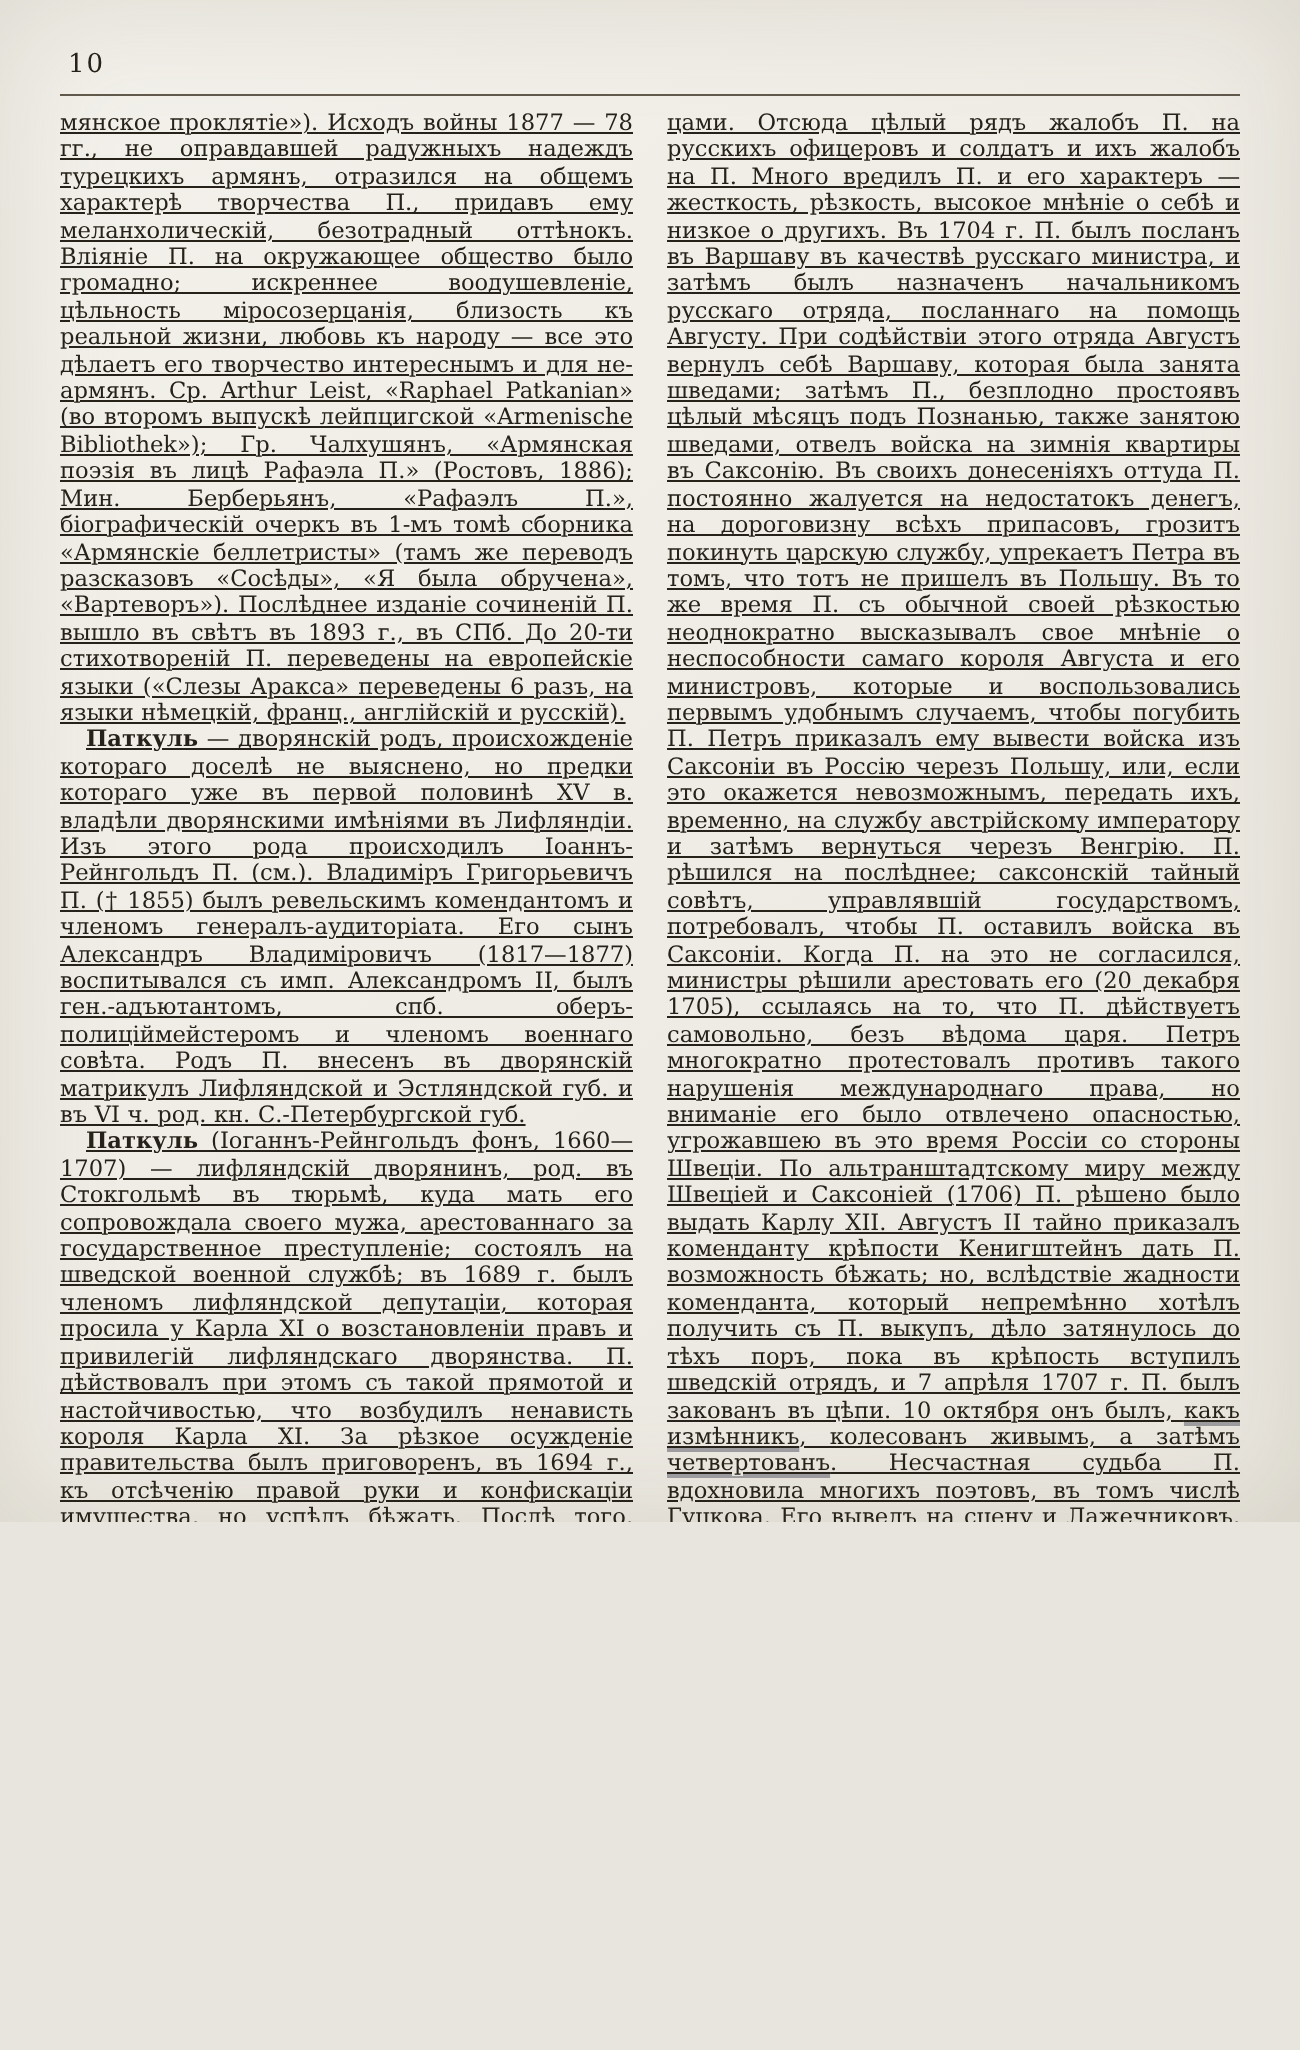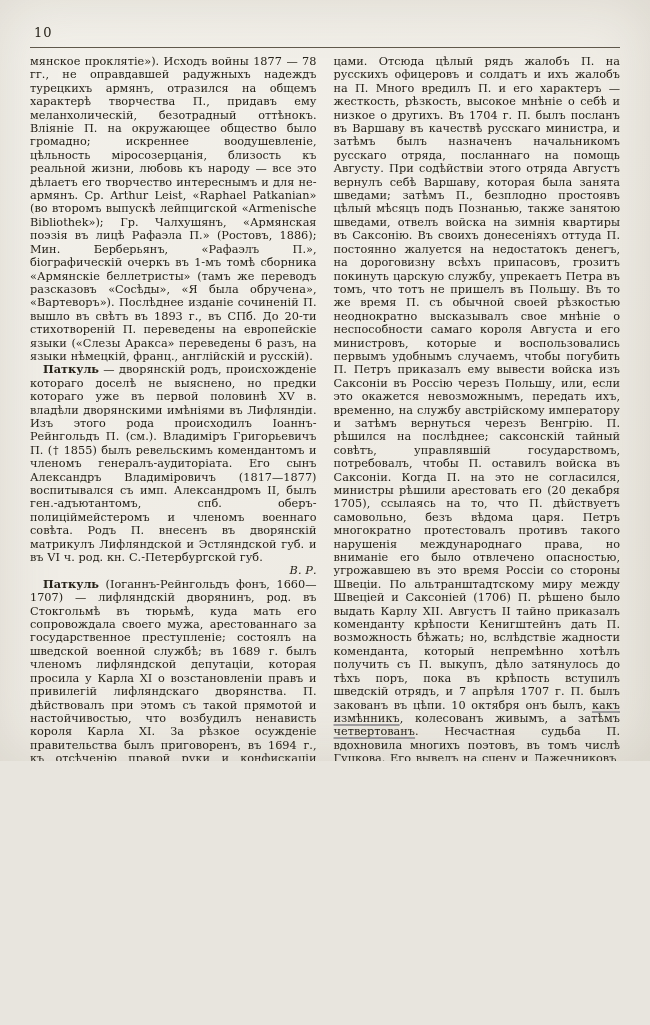--- a/index.html
+++ b/index.html
@@ -8,20 +8,21 @@
     font-family:"DejaVu Serif","Liberation Serif",serif;
   }
   .page{
     position:relative;
     width:650px;height:761px;
     box-sizing:border-box;
     overflow:hidden;
     background:linear-gradient(135deg,#f3f1eb 0%,#efece5 55%,#eae7df 100%);
     color:#262219;
     box-shadow:inset 0 0 60px rgba(120,110,90,.18);
+    text-decoration:underline;
   }
   .header{
     position:relative;
     margin:24px 30px 0 30px;
     height:18px;
   }
   .pagenum{
     position:absolute;left:4px;top:1px;
     font-size:13px;letter-spacing:1px;
   }
@@ -78,21 +79,20 @@
 
 <div class="page">
   <div class="header">
     <span class="pagenum">10</span>
   </div>
   <hr class="header-rule">
   <div class="columns">
     <div class="col" id="col-left">
         <p class="para"><span class="run">мянское проклятіе»). Исходъ войны 1877 — 78 гг., не оправдавшей радужныхъ надеждъ турецкихъ армянъ, отразился на общемъ характерѣ творчества П., придавъ ему меланхолическій, безотрадный оттѣнокъ. Вліяніе П. на окружающее общество было громадно; искреннее воодушевленіе, цѣльность міросозерцанія, близость къ реальной жизни, любовь къ народу — все это дѣлаетъ его творчество интереснымъ и для не-армянъ. Ср. Arthur Leist, «Raphael Patkanian» (во второмъ выпускѣ лейпцигской «Armenische Bibliothek»); Гр. Чалхушянъ, «Армянская поэзія въ лицѣ Рафаэла П.» (Ростовъ, 1886); Мин. Берберьянъ, «Рафаэлъ П.», біографическій очеркъ въ 1-мъ томѣ сборника «Армянскіе беллетристы» (тамъ же переводъ разсказовъ «Сосѣды», «Я была обручена», «Вартеворъ»). Послѣднее изданіе сочиненій П. вышло въ свѣтъ въ 1893 г., въ СПб. До 20-ти стихотвореній П. переведены на европейскіе языки («Слезы Аракса» переведены 6 разъ, на языки нѣмецкій, франц., англійскій и русскій).</span></p>
         <p class="para indent"><span class="run bold">Паткуль</span><span class="run"> — дворянскій родъ, происхожденіе котораго доселѣ не выяснено, но предки котораго уже въ первой половинѣ XV в. владѣли дворянскими имѣніями въ Лифляндіи. Изъ этого рода происходилъ Іоаннъ-Рейнгольдъ П. (см.). Владиміръ Григорьевичъ П. († 1855) былъ ревельскимъ комендантомъ и членомъ генералъ-аудиторіата. Его сынъ Александръ Владиміровичъ (1817—1877) воспитывался съ имп. Александромъ II, былъ ген.-адъютантомъ, спб. оберъ-полиціймейстеромъ и членомъ военнаго совѣта. Родъ П. внесенъ въ дворянскій матрикулъ Лифляндской и Эстляндской губ. и въ VI ч. род. кн. С.-Петербургской губ.</span></p>
-        <div class="sig">В. Р.</div>
         <p class="para indent"><span class="run bold">Паткуль</span><span class="run"> (Іоганнъ-Рейнгольдъ фонъ, 1660—1707) — лифляндскій дворянинъ, род. въ Стокгольмѣ въ тюрьмѣ, куда мать его сопровождала своего мужа, арестованнаго за государственное преступленіе; состоялъ на шведской военной службѣ; въ 1689 г. былъ членомъ лифляндской депутаціи, которая просила у Карла XI о возстановленіи правъ и привилегій лифляндскаго дворянства. П. дѣйствовалъ при этомъ съ такой прямотой и настойчивостью, что возбудилъ ненависть короля Карла XI. За рѣзкое осужденіе правительства былъ приговоренъ, въ 1694 г., къ отсѣченію правой руки и конфискаціи имущества, но успѣлъ бѣжать. Послѣ того, какъ ходатайства передъ Карломъ XII объ отмѣнѣ приговора остались тщетными, П. поступилъ въ 1698 г. на службу къ курфюрсту саксонскому и, будучи посланъ въ Москву, способствовалъ заключенію союза между Саксоніей, Польшей и Россіей противъ Швеціи. Не поладивъ съ приближенными курфюрста, въ 1702 г. перешелъ на службу къ Петру I. Весь поглощенный мыслью о мести шведскому королю, о пользѣ Россіи онъ вовсе не думалъ и во многомъ шелъ въ разрѣзъ съ намѣреніями Петра. Царь, напр., призывалъ на службу иностранцевъ для того, чтобы русскіе отъ нихъ научились военному или дипломатическому искусству. П. находилъ, что русскіе не приготовлены ни къ чему и поэтому ихъ слѣдуетъ замѣнять иностран-</span></p>
       </div>
     <div class="col" id="col-right">
         <p class="para"><span class="run">цами. Отсюда цѣлый рядъ жалобъ П. на русскихъ офицеровъ и солдатъ и ихъ жалобъ на П. Много вредилъ П. и его характеръ — жесткость, рѣзкость, высокое мнѣніе о себѣ и низкое о другихъ. Въ 1704 г. П. былъ посланъ въ Варшаву въ качествѣ русскаго министра, и затѣмъ былъ назначенъ начальникомъ русскаго отряда, посланнаго на помощь Августу. При содѣйствіи этого отряда Августъ вернулъ себѣ Варшаву, которая была занята шведами; затѣмъ П., безплодно простоявъ цѣлый мѣсяцъ подъ Познанью, также занятою шведами, отвелъ войска на зимнія квартиры въ Саксонію. Въ своихъ донесеніяхъ оттуда П. постоянно жалуется на недостатокъ денегъ, на дороговизну всѣхъ припасовъ, грозитъ покинуть царскую службу, упрекаетъ Петра въ томъ, что тотъ не пришелъ въ Польшу. Въ то же время П. съ обычной своей рѣзкостью неоднократно высказывалъ свое мнѣніе о неспособности самаго короля Августа и его министровъ, которые и воспользовались первымъ удобнымъ случаемъ, чтобы погубить П. Петръ приказалъ ему вывести войска изъ Саксоніи въ Россію черезъ Польшу, или, если это окажется невозможнымъ, передать ихъ, временно, на службу австрійскому императору и затѣмъ вернуться черезъ Венгрію. П. рѣшился на послѣднее; саксонскій тайный совѣтъ, управлявшій государствомъ, потребовалъ, чтобы П. оставилъ войска въ Саксоніи. Когда П. на это не согласился, министры рѣшили арестовать его (20 декабря 1705), ссылаясь на то, что П. дѣйствуетъ самовольно, безъ вѣдома царя. Петръ многократно протестовалъ противъ такого нарушенія международнаго права, но вниманіе его было отвлечено опасностью, угрожавшею въ это время Россіи со стороны Швеціи. По альтранштадтскому миру между Швеціей и Саксоніей (1706) П. рѣшено было выдать Карлу XII. Августъ II тайно приказалъ коменданту крѣпости Кенигштейнъ дать П. возможность бѣжать; но, вслѣдствіе жадности коменданта, который непремѣнно хотѣлъ получить съ П. выкупъ, дѣло затянулось до тѣхъ поръ, пока въ крѣпость вступилъ шведскій отрядъ, и 7 апрѣля 1707 г. П. былъ закованъ въ цѣпи. 10 октября онъ былъ, </span><span class="run pencil">какъ измѣнникъ</span><span class="run">, колесованъ живымъ, а затѣмъ </span><span class="run pencil">четвертованъ</span><span class="run">. Несчастная судьба П. вдохновила многихъ поэтовъ, въ томъ числѣ Гуцкова. Его вывелъ на сцену и Лажечниковъ, въ романѣ: «Послѣдній Новикъ». См. «J.-R. v. Patkuls, ehemaligen zarischen Generallieutenants, Berichte an das zarische Kabinett zu Moskau etc.» (Берл., 1792—97); біографіи П.: Wernich (Берл., 1849) и Sjögren (на шведскомъ яз., Сток., 1882); Buchholtz, «Beiträge zur Lebensgeschichte J. R. Patkuls» (Лпц., 1893); Jarochowski, «P's Angang» (въ «Neues Archiv für sächs. Geschichte», т. 3, Дрезд., 1882—83); von Brüningk, «Patkuliana aus dem livländ. Hofgerichtsarchiv» (въ «Mitteilungen aus der livländ. Geschichte», т. 14, Рига, 1886); Herrmann, «Joh.-Reinh. Patkul» (въ «Neue Jahrb. der Geschichte und Politik», 1848).</span></p>
         <p class="para indent"><span class="run bold">Эстляндской</span><span class="run"> (Иннокентій Іустиновичъ) — финансистъ (3059—83). Въ 1862 г. окончилъ</span></p>
       </div>
   </div>
   <div class="margin-mark"></div>
 </div>
 

